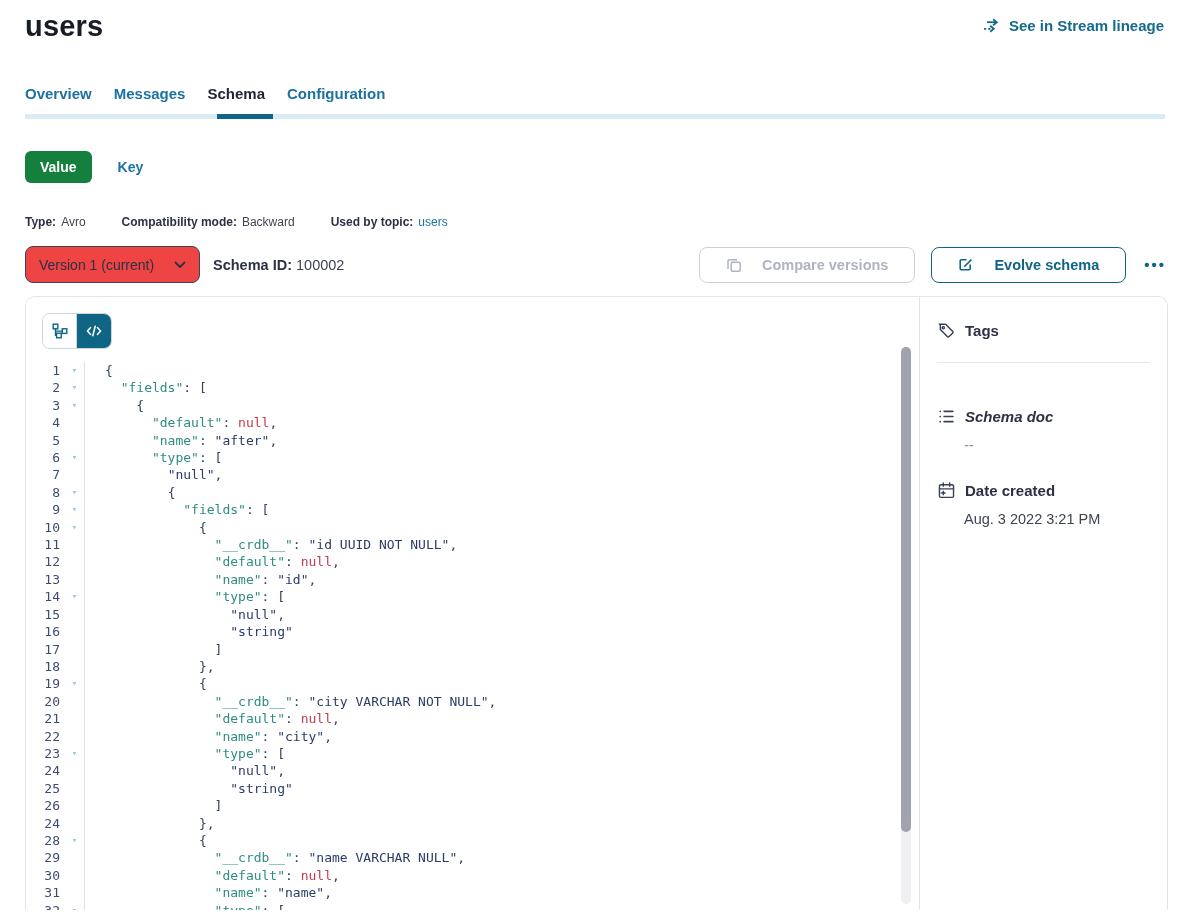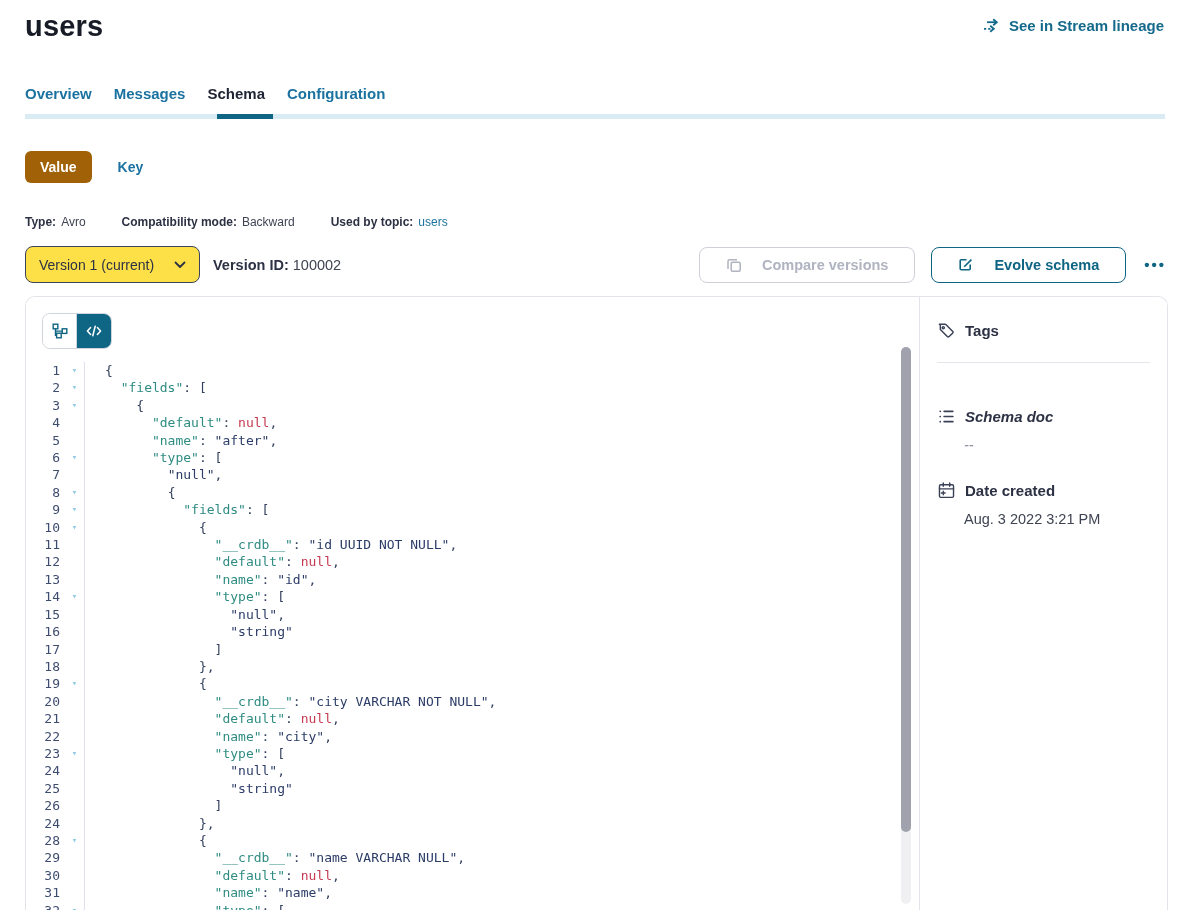--- a/index.html
+++ b/index.html
@@ -17,36 +17,36 @@
 
   
   .tabs { display: flex; gap: 22px; padding: 0 25px; margin-top: 42px; }
   .tab { font-size: 15px; font-weight: 600; color: #1b72a0; padding-bottom: 12px; cursor: pointer; }
   .tab.active { color: #1e2433; }
   .tab-underline { position: relative; margin: 0 24px 0 25px; height: 5px; background: #d9ecf4; }
   .tab-underline .seg { position: absolute; left: 192px; width: 56px; height: 5px; background: #0e6584; }
 
   
   .vk-row { display: flex; align-items: center; gap: 26px; padding: 0 25px; margin-top: 32px; }
-  .value-btn { background: #a16207; color: #fff; font-size: 14px; font-weight: 600;
+  .value-btn { background: #15803d; color: #fff; font-size: 14px; font-weight: 600;
     border: none; border-radius: 6px; padding: 8px 15px; cursor: pointer; }
   .key-link { color: #1b72a0; font-size: 14px; font-weight: 600; cursor: pointer; }
 
   
   .meta-row { display: flex; gap: 36px; padding: 0 25px; margin-top: 32px; font-size: 12px; }
   .meta-item { display: flex; gap: 5px; }
   .meta-label { font-weight: 700; color: #2c3144; }
   .meta-value { color: #3f4452; }
   .meta-value.link { color: #1b72a0; cursor: pointer; }
 
   
   .controls-row { display: flex; align-items: center; padding: 0 21px 0 25px; margin-top: 17px; }
   .version-select { display: flex; align-items: center; justify-content: space-between;
     width: 175px; height: 37px; border: 1px solid #3c435a; border-radius: 8px;
-    padding: 0 13px; font-size: 14px; color: #2c3144; cursor: pointer; background: #fde047; }
+    padding: 0 13px; font-size: 14px; color: #2c3144; cursor: pointer; background: #ef4444; }
   .schema-id { margin-left: 13px; font-size: 14.5px; }
   .schema-id b { font-weight: 700; color: #2c3144; }
   .controls-right { margin-left: auto; display: flex; align-items: center; gap: 16px; }
   .btn { display: flex; align-items: center; gap: 20px; height: 36px; padding: 0 26px;
     border-radius: 8px; background: #fff; font-size: 14.5px; font-weight: 600; cursor: pointer; }
   .btn.disabled { border: 1px solid #ced1da; color: #b0b4c0; cursor: default; }
   .btn.primary-outline { border: 1px solid #0e6584; color: #0e6584; }
   .more-btn { color: #0e6584; font-size: 15px; font-weight: 700; letter-spacing: 2px;
     cursor: pointer; padding: 4px 2px; }
 
@@ -147,21 +147,21 @@
   <div class="controls-row">
     <div class="version-select">
       <span>Version 1 (current)</span>
       <span>
         <svg width="12" height="8" viewBox="0 0 12 8" fill="none" stroke="#2c3144" stroke-width="1.8" stroke-linecap="round" stroke-linejoin="round">
           <path d="M1.5 1.5L6 6l4.5-4.5"></path>
         </svg>
       </span>
     </div>
     <div class="schema-id">
-      <b>Version ID:</b>
+      <b>Schema ID:</b>
       <span>100002</span>
     </div>
     <div class="controls-right">
       <button class="btn disabled">
         <span>
           <svg width="16" height="16" viewBox="0 0 16 16" fill="none" stroke="#b0b4c0" stroke-width="1.5" stroke-linejoin="round">
             <rect x="5.2" y="5.2" width="9" height="9" rx="1.2"></rect>
             <path d="M11 2.8H3.5a1.5 1.5 0 0 0-1.5 1.5V12"></path>
           </svg>
         </span>

